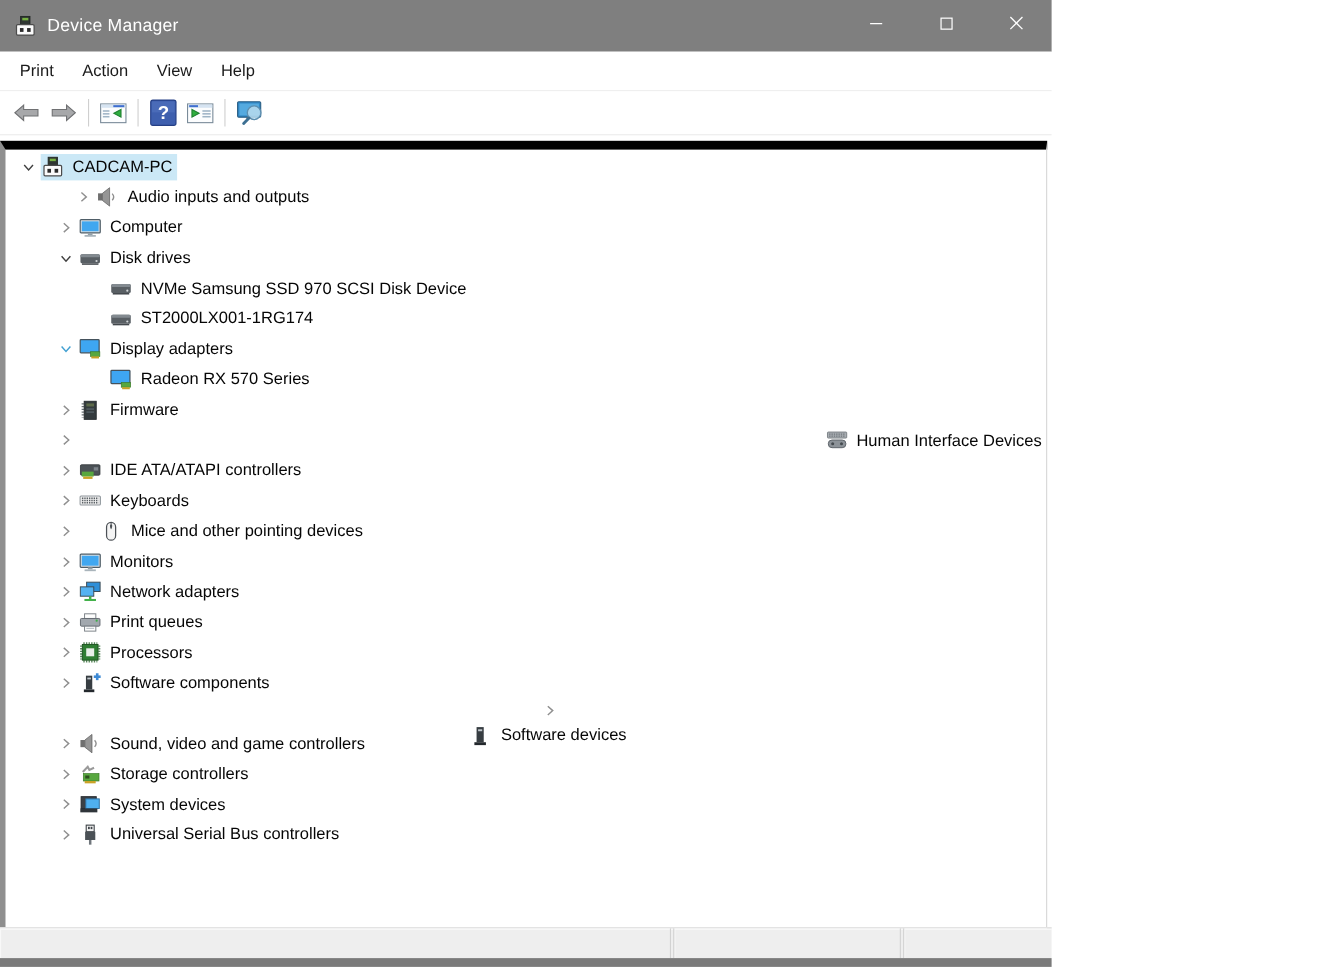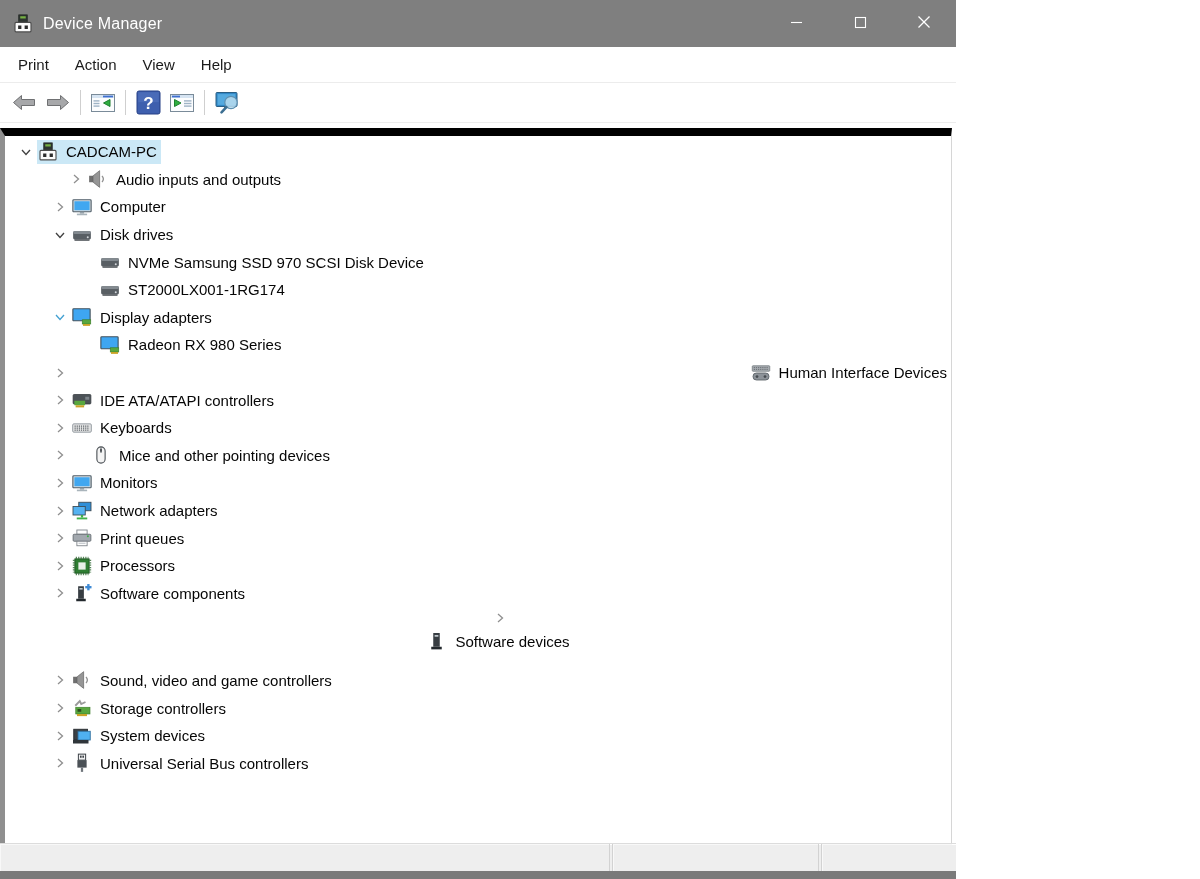--- a/index.html
+++ b/index.html
@@ -277,21 +277,40 @@
       <div class="tree-row" style="padding-left: 72px;">
         <span class="expander"></span>
         <span class="row-inner">
           <span class="tree-icon">
             <svg width="20" height="20" viewBox="0 0 16 16">
    <rect x="0.7" y="1.4" width="13.8" height="9.6" rx="0.6" fill="#3ea6f2" stroke="#44525c" stroke-width="0.9"></rect>
    <rect x="8.2" y="10.2" width="6.8" height="3.4" fill="#58a73f" stroke="#3b7c27" stroke-width="0.5"></rect>
    <rect x="8.8" y="13.6" width="5.6" height="1.5" fill="#caa327"></rect>
             </svg>
           </span>
-          <span>Radeon RX 980 Series</span>
+          <span>Radeon RX 570 Series</span>
+        </span>
+      </div>
+      <div class="tree-row" style="padding-left: 44px;">
+        <span class="expander">
+          <svg width="12" height="12" viewBox="0 0 12 12">
+            <polyline points="4,2 8.5,6 4,10" fill="none" stroke="#8f8f8f" stroke-width="1.3"></polyline>
+          </svg>
+        </span>
+        <span class="row-inner">
+          <span class="tree-icon">
+            <svg width="20" height="20" viewBox="0 0 16 16">
+   <line x1="2.6" y1="2.8" x2="2.6" y2="13.2" stroke="#6d7478" stroke-width="1.7" stroke-dasharray="1,1"></line>
+   <rect x="3.6" y="1.4" width="8.8" height="13.2" fill="#343b3e" stroke="#22282a" stroke-width="0.6"></rect>
+   <rect x="5.2" y="3" width="5.6" height="2.2" fill="#5d6a4a"></rect>
+   <rect x="5.2" y="6.6" width="5.6" height="1" fill="#556066"></rect>
+   <rect x="5.2" y="8.8" width="5.6" height="1" fill="#556066"></rect>
+            </svg>
+          </span>
+          <span>Firmware</span>
         </span>
       </div>
       <div class="tree-row" style="padding-left: 44px; justify-content: space-between;">
         <span class="expander">
           <svg width="12" height="12" viewBox="0 0 12 12">
             <polyline points="4,2 8.5,6 4,10" fill="none" stroke="#8f8f8f" stroke-width="1.3"></polyline>
           </svg>
         </span>
         <span class="row-inner">
           <span class="tree-icon">
@@ -464,21 +483,21 @@
           <span class="tree-icon">
             <svg width="20" height="20" viewBox="0 0 16 16">
    <rect x="5" y="1.6" width="5.2" height="11" fill="#373d42"></rect>
    <rect x="6.1" y="3.2" width="3" height="1.4" fill="#c0c7cc"></rect>
    <rect x="3.4" y="12.6" width="8.4" height="2.1" fill="#23282d"></rect>
             </svg>
           </span>
           <span>Software devices</span>
         </span>
       </div>
-      <div class="tree-row" style="padding-left: 44px; margin-top: 32px;">
+      <div class="tree-row" style="padding-left: 44px;">
         <span class="expander">
           <svg width="12" height="12" viewBox="0 0 12 12">
             <polyline points="4,2 8.5,6 4,10" fill="none" stroke="#8f8f8f" stroke-width="1.3"></polyline>
           </svg>
         </span>
         <span class="row-inner">
           <span class="tree-icon">
             <svg width="20" height="20" viewBox="0 0 16 16">
    <rect x="0.9" y="5.4" width="3.2" height="5.2" fill="#6f6f6f"></rect>
    <polygon points="4.1,5.4 9.3,1.3 9.3,14.7 4.1,10.6" fill="#969696" stroke="#585858" stroke-width="0.5"></polygon>

